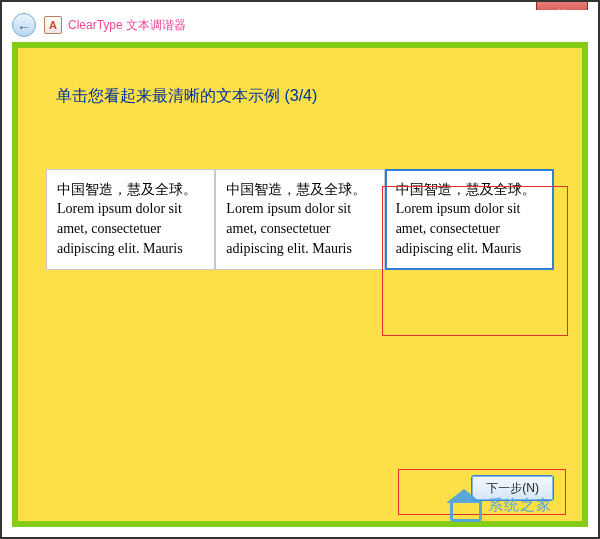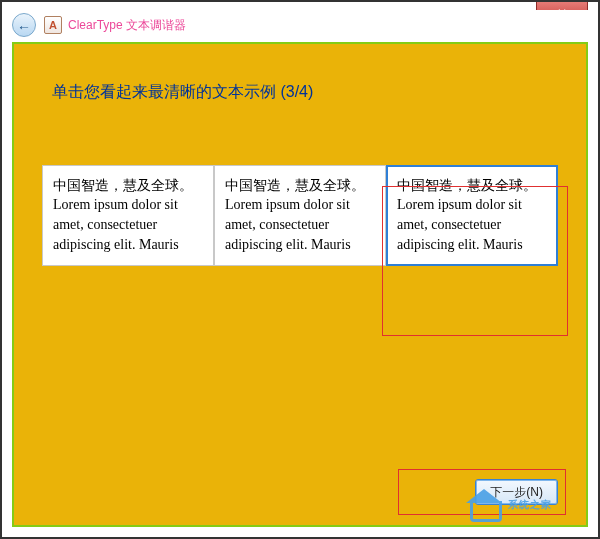--- a/index.html
+++ b/index.html
@@ -84,22 +84,22 @@
     cursor: pointer;
   }
 
   
   .client {
     position: absolute;
     top: 42px;
     left: 12px;
     right: 12px;
     bottom: 12px;
-    border: 2px solid #84cc16;
-    background: #eab308;
+    border: 6px solid #84cc16;
+    background: #fde047;
   }
 
   .heading {
     color: #003399;
     font-size: 16px;
     margin: 38px 0 0 38px;
   }
 
   .samples {
     display: flex;
@@ -205,22 +205,22 @@
     content: "";
     position: absolute;
     left: 0; top: 0;
     width: 0; height: 0;
     border-left: 18px solid transparent;
     border-right: 18px solid transparent;
     border-bottom: 14px solid #4aa0e6;
   }
   .watermark .txt {
     color: #4aa0e6;
-    font-size: 10px;
-    font-weight: 700;
+    font-size: 15px;
+    font-weight: 400;
     letter-spacing: 1px;
     font-family: "Microsoft YaHei",sans-serif;
   }
 </style>
 </head>
 <body>
 
 <div class="outer-frame"></div>
 
 <div class="close-btn">

